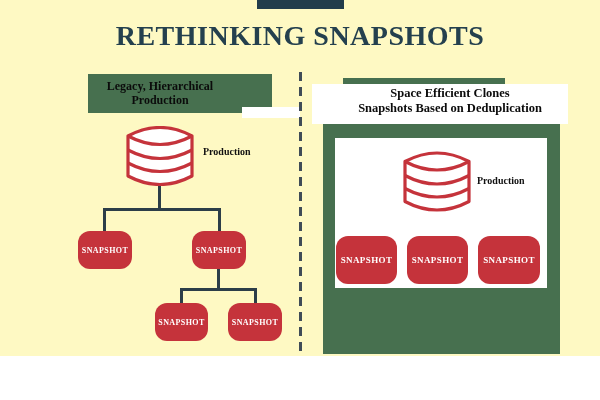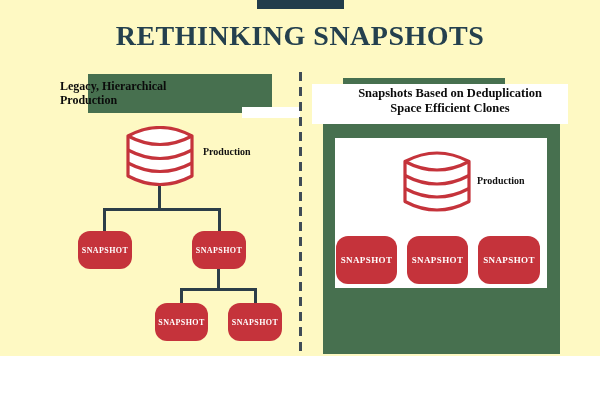--- a/index.html
+++ b/index.html
@@ -11,21 +11,21 @@
   
   .top-bar{left:257px;top:0;width:87px;height:9px;background:#223D4B;z-index:4;}
   .title{
     left:0;top:20px;width:600px;text-align:center;
     font-size:28px;font-weight:bold;letter-spacing:.5px;color:#24404E;z-index:4;
   }
   
   .lp-green{left:88px;top:74px;width:184px;height:39px;background:#47704F;z-index:1;}
   .lp-notch{left:242px;top:107px;width:58px;height:11px;background:#ffffff;z-index:2;}
   .lp-heading{
-    left:60px;top:79px;width:200px;z-index:3;
+    left:60px;top:79px;width:200px;text-align:center;z-index:3;
     font-size:12px;font-weight:bold;color:#0B0B0B;line-height:14px;
   }
   .rp-green-top{left:343px;top:78px;width:162px;height:46px;background:#47704F;z-index:1;}
   .rp-green-main{left:323px;top:122px;width:237px;height:232px;background:#47704F;z-index:1;}
   .rp-white-label{left:312px;top:84px;width:256px;height:40px;background:#ffffff;z-index:2;}
   .rp-heading{
     left:325px;top:86px;width:250px;text-align:center;z-index:3;
     font-size:12.5px;font-weight:bold;color:#0B0B0B;line-height:15px;
   }
   .rp-white-content{left:335px;top:138px;width:212px;height:150px;background:#ffffff;z-index:2;}
@@ -97,22 +97,22 @@
   <div class="abs snap snap-sm sL2">SNAPSHOT</div>
   <div class="abs snap snap-sm sL3">SNAPSHOT</div>
   <div class="abs snap snap-sm sL4">SNAPSHOT</div>
 
   <div class="abs divider"></div>
 
   <div class="abs rp-green-top"></div>
   <div class="abs rp-green-main"></div>
   <div class="abs rp-white-label"></div>
   <div class="abs rp-heading">
+    <div>Space Efficient Clones</div>
     <div>Snapshots Based on Deduplication</div>
-    <div>Space Efficient Clones</div>
   </div>
   <div class="abs rp-white-content"></div>
 
   <svg class="abs cyl cyl-right" viewBox="0 0 70 60" xmlns="http://www.w3.org/2000/svg">
     <path d="M3,10 Q35,-7 67,10 L67,50 Q35,67 3,50 Z" fill="#ffffff" stroke="#C5333B" stroke-width="3.2" stroke-linejoin="round"></path>
     <path d="M3,10 Q35,27 67,10" fill="none" stroke="#C5333B" stroke-width="3.2"></path>
     <path d="M3,24 Q35,41 67,24" fill="none" stroke="#C5333B" stroke-width="3.2"></path>
     <path d="M3,37 Q35,54 67,37" fill="none" stroke="#C5333B" stroke-width="3.2"></path>
   </svg>
   <div class="abs prod-label prod-right">Production</div>

